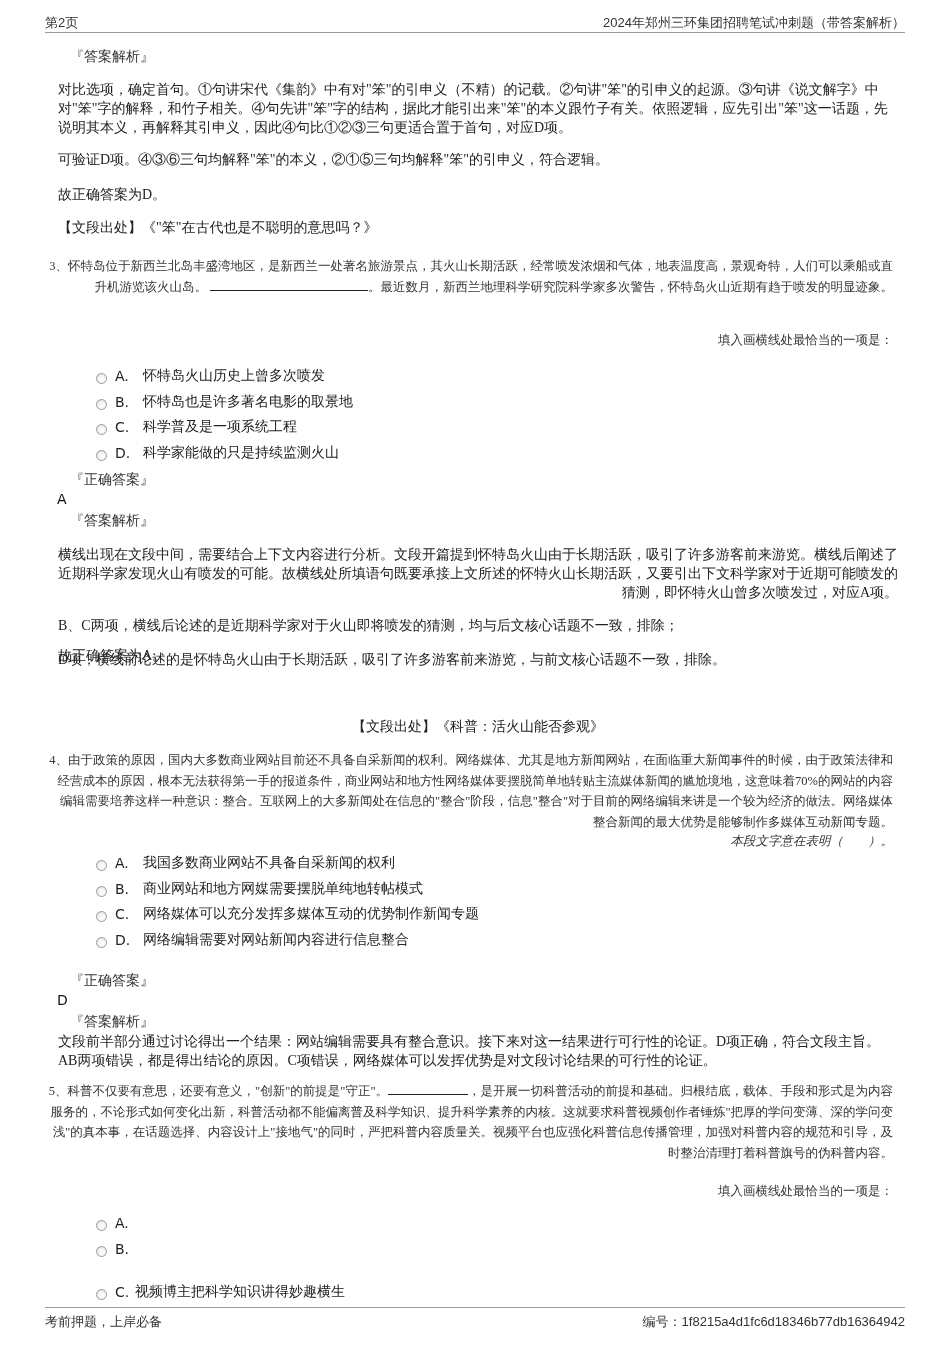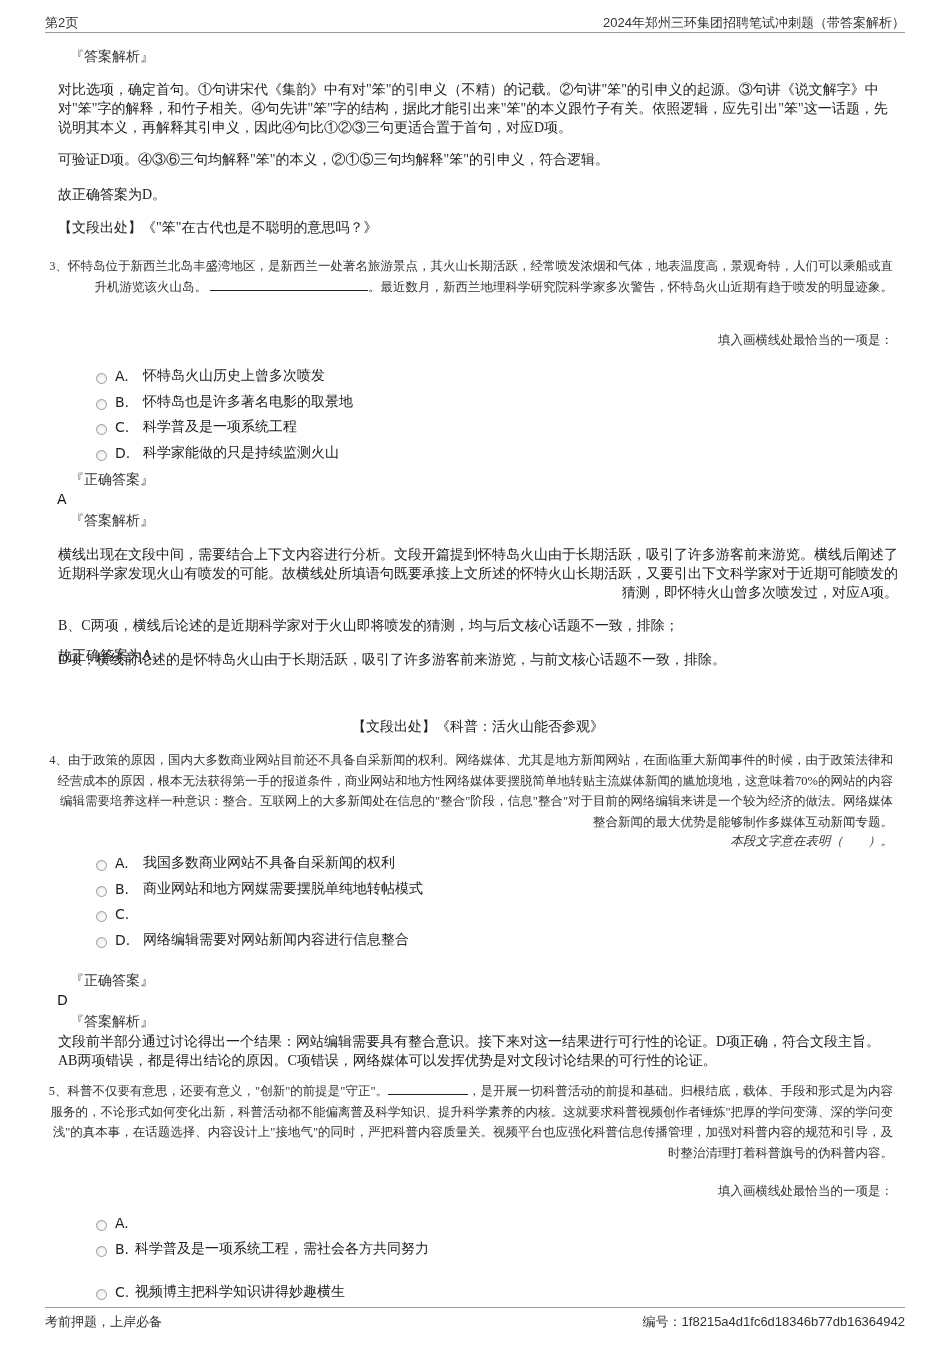--- a/index.html
+++ b/index.html
@@ -164,20 +164,21 @@
   <span>我国多数商业网站不具备自采新闻的权利</span>
 </div>
 <div class="option" style="top:879px;">
   <span class="radio"></span>
   <span class="opt-letter">B.</span>
   <span>商业网站和地方网媒需要摆脱单纯地转帖模式</span>
 </div>
 <div class="option" style="top:904px;">
   <span class="radio"></span>
   <span class="opt-letter">C.</span>
+  <span>网络媒体可以充分发挥多媒体互动的优势制作新闻专题</span>
 </div>
 <div class="option" style="top:930px;">
   <span class="radio"></span>
   <span class="opt-letter">D.</span>
   <span>网络编辑需要对网站新闻内容进行信息整合</span>
 </div>
 
 <div class="bracket" style="top:972px;">『正确答案』</div>
 <div class="answer-letter" style="top:992px;">D</div>
 <div class="bracket" style="top:1013px;">『答案解析』</div>
@@ -188,21 +189,20 @@
 </div>
 <div class="para-small" style="top:1181px;">填入画横线处最恰当的一项是：</div>
 
 <div class="option" style="top:1213px;">
   <span class="radio"></span>
   <span class="opt-letter tight">A.</span>
 </div>
 <div class="option" style="top:1239px;">
   <span class="radio"></span>
   <span class="opt-letter tight">B.</span>
-  <span>科学普及是一项系统工程，需社会各方共同努力</span>
 </div>
 <div class="option" style="top:1282px;">
   <span class="radio"></span>
   <span class="opt-letter tight">C.</span>
   <span>视频博主把科学知识讲得妙趣横生</span>
 </div>
 
 <div class="page-footer">
   <span class="left">考前押题，上岸必备</span>
   <span class="right"><span>编号：</span><span>1f8215a4d1fc6d18346b77db16364942</span></span>

